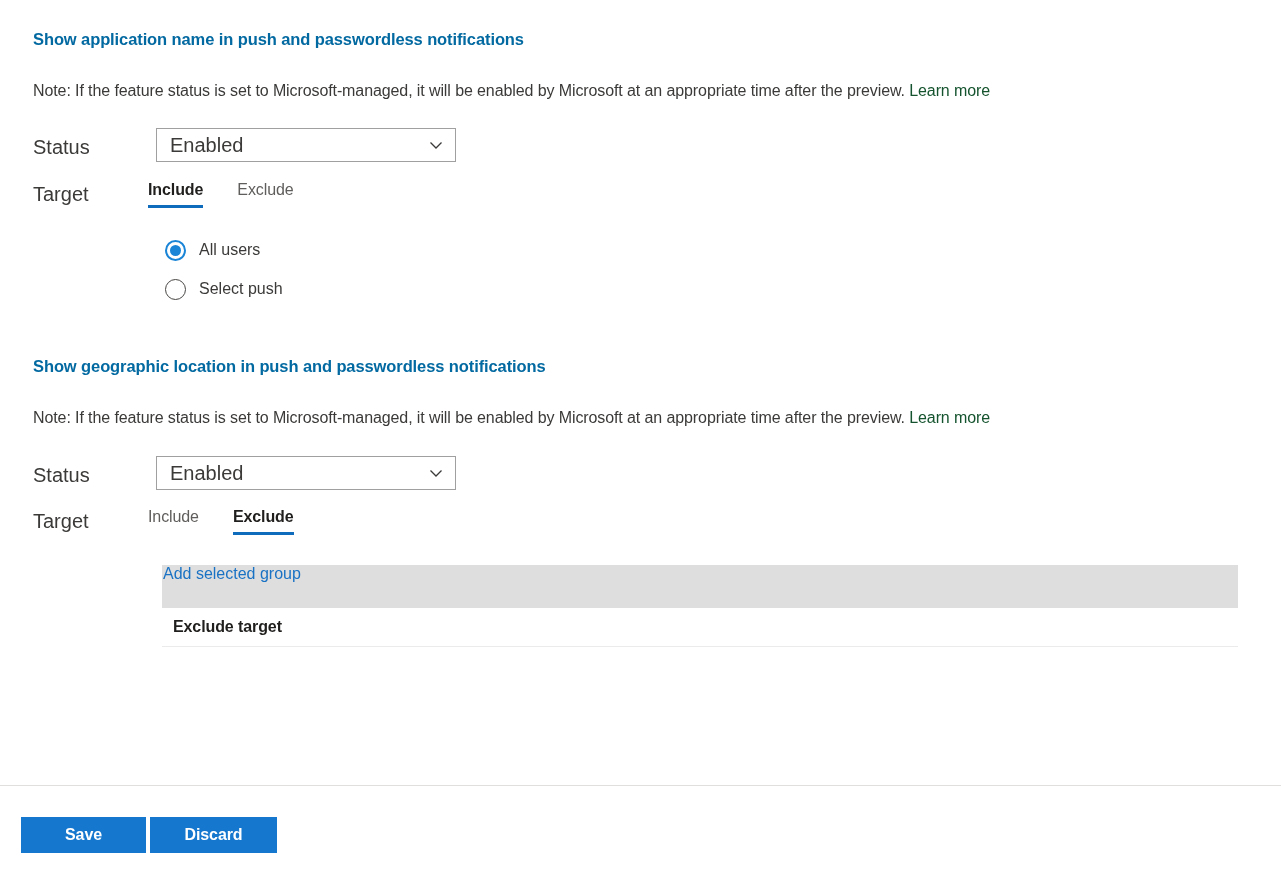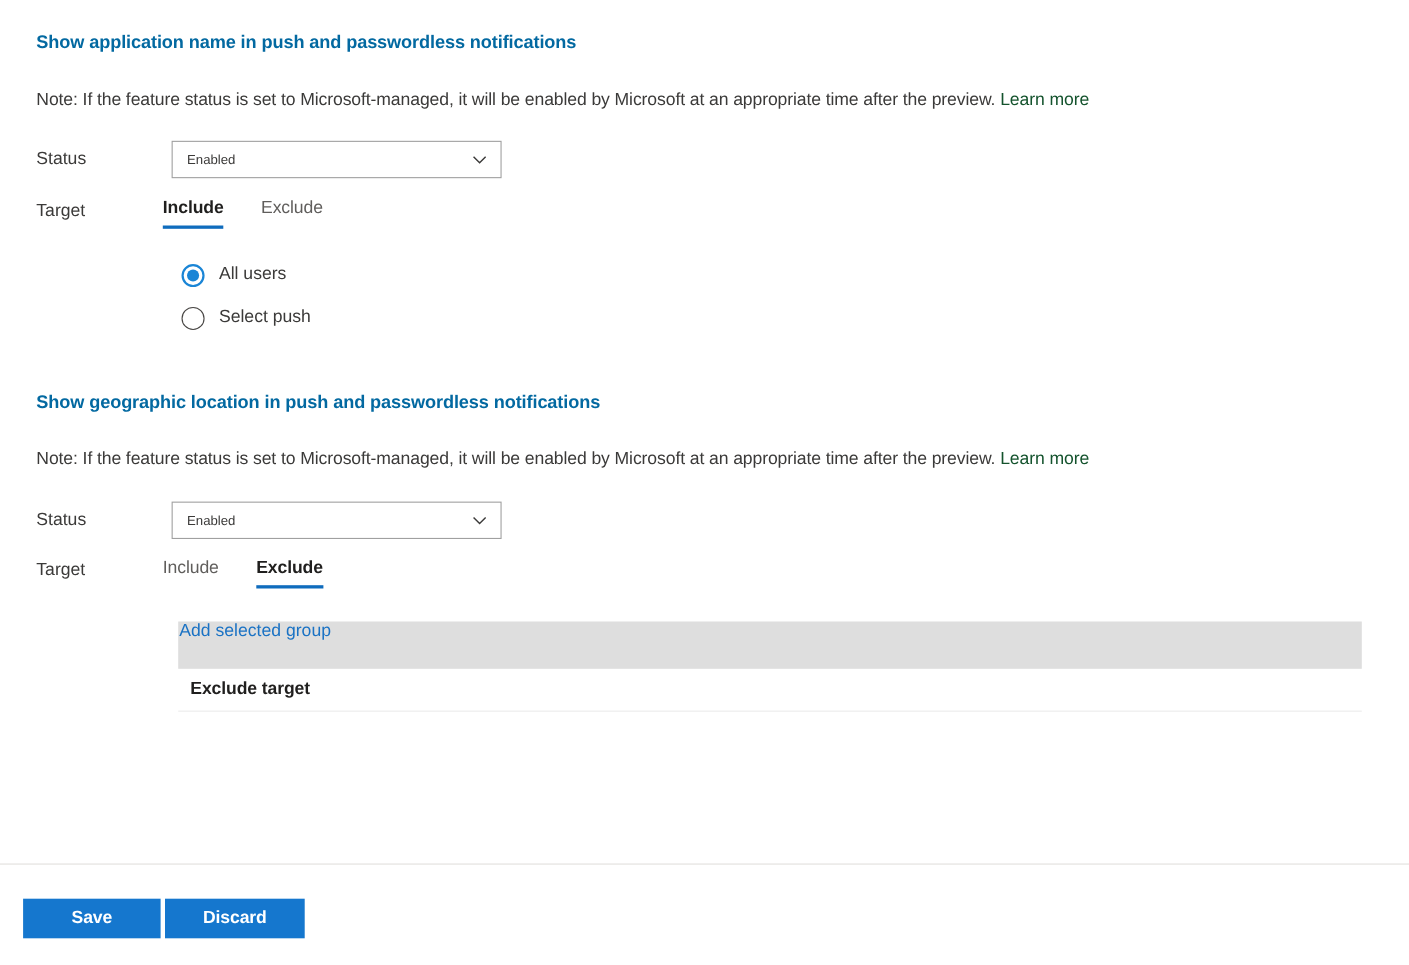--- a/index.html
+++ b/index.html
@@ -55,42 +55,42 @@
   }
   .note .learn-more {
     color: #14532d;
     text-decoration: none;
     cursor: pointer;
   }
 
   .field-label {
     position: absolute;
     left: 33px;
-    font-size: 16px;
+    font-size: 20px;
     color: #3b3a39;
     white-space: nowrap;
   }
 
   
   .dropdown {
     position: absolute;
     left: 156px;
     width: 300px;
     height: 34px;
     border: 1px solid #a0a0a0;
     background: #ffffff;
     box-sizing: border-box;
     cursor: pointer;
     display: flex;
     align-items: center;
     justify-content: space-between;
     padding: 0 10px 0 13px;
   }
   .dropdown .dd-value {
-    font-size: 12px;
+    font-size: 20px;
     color: #3b3a39;
     line-height: 1;
     white-space: nowrap;
   }
   .chev {
     width: 18px;
     height: 18px;
     flex: 0 0 auto;
     display: block;
   }

